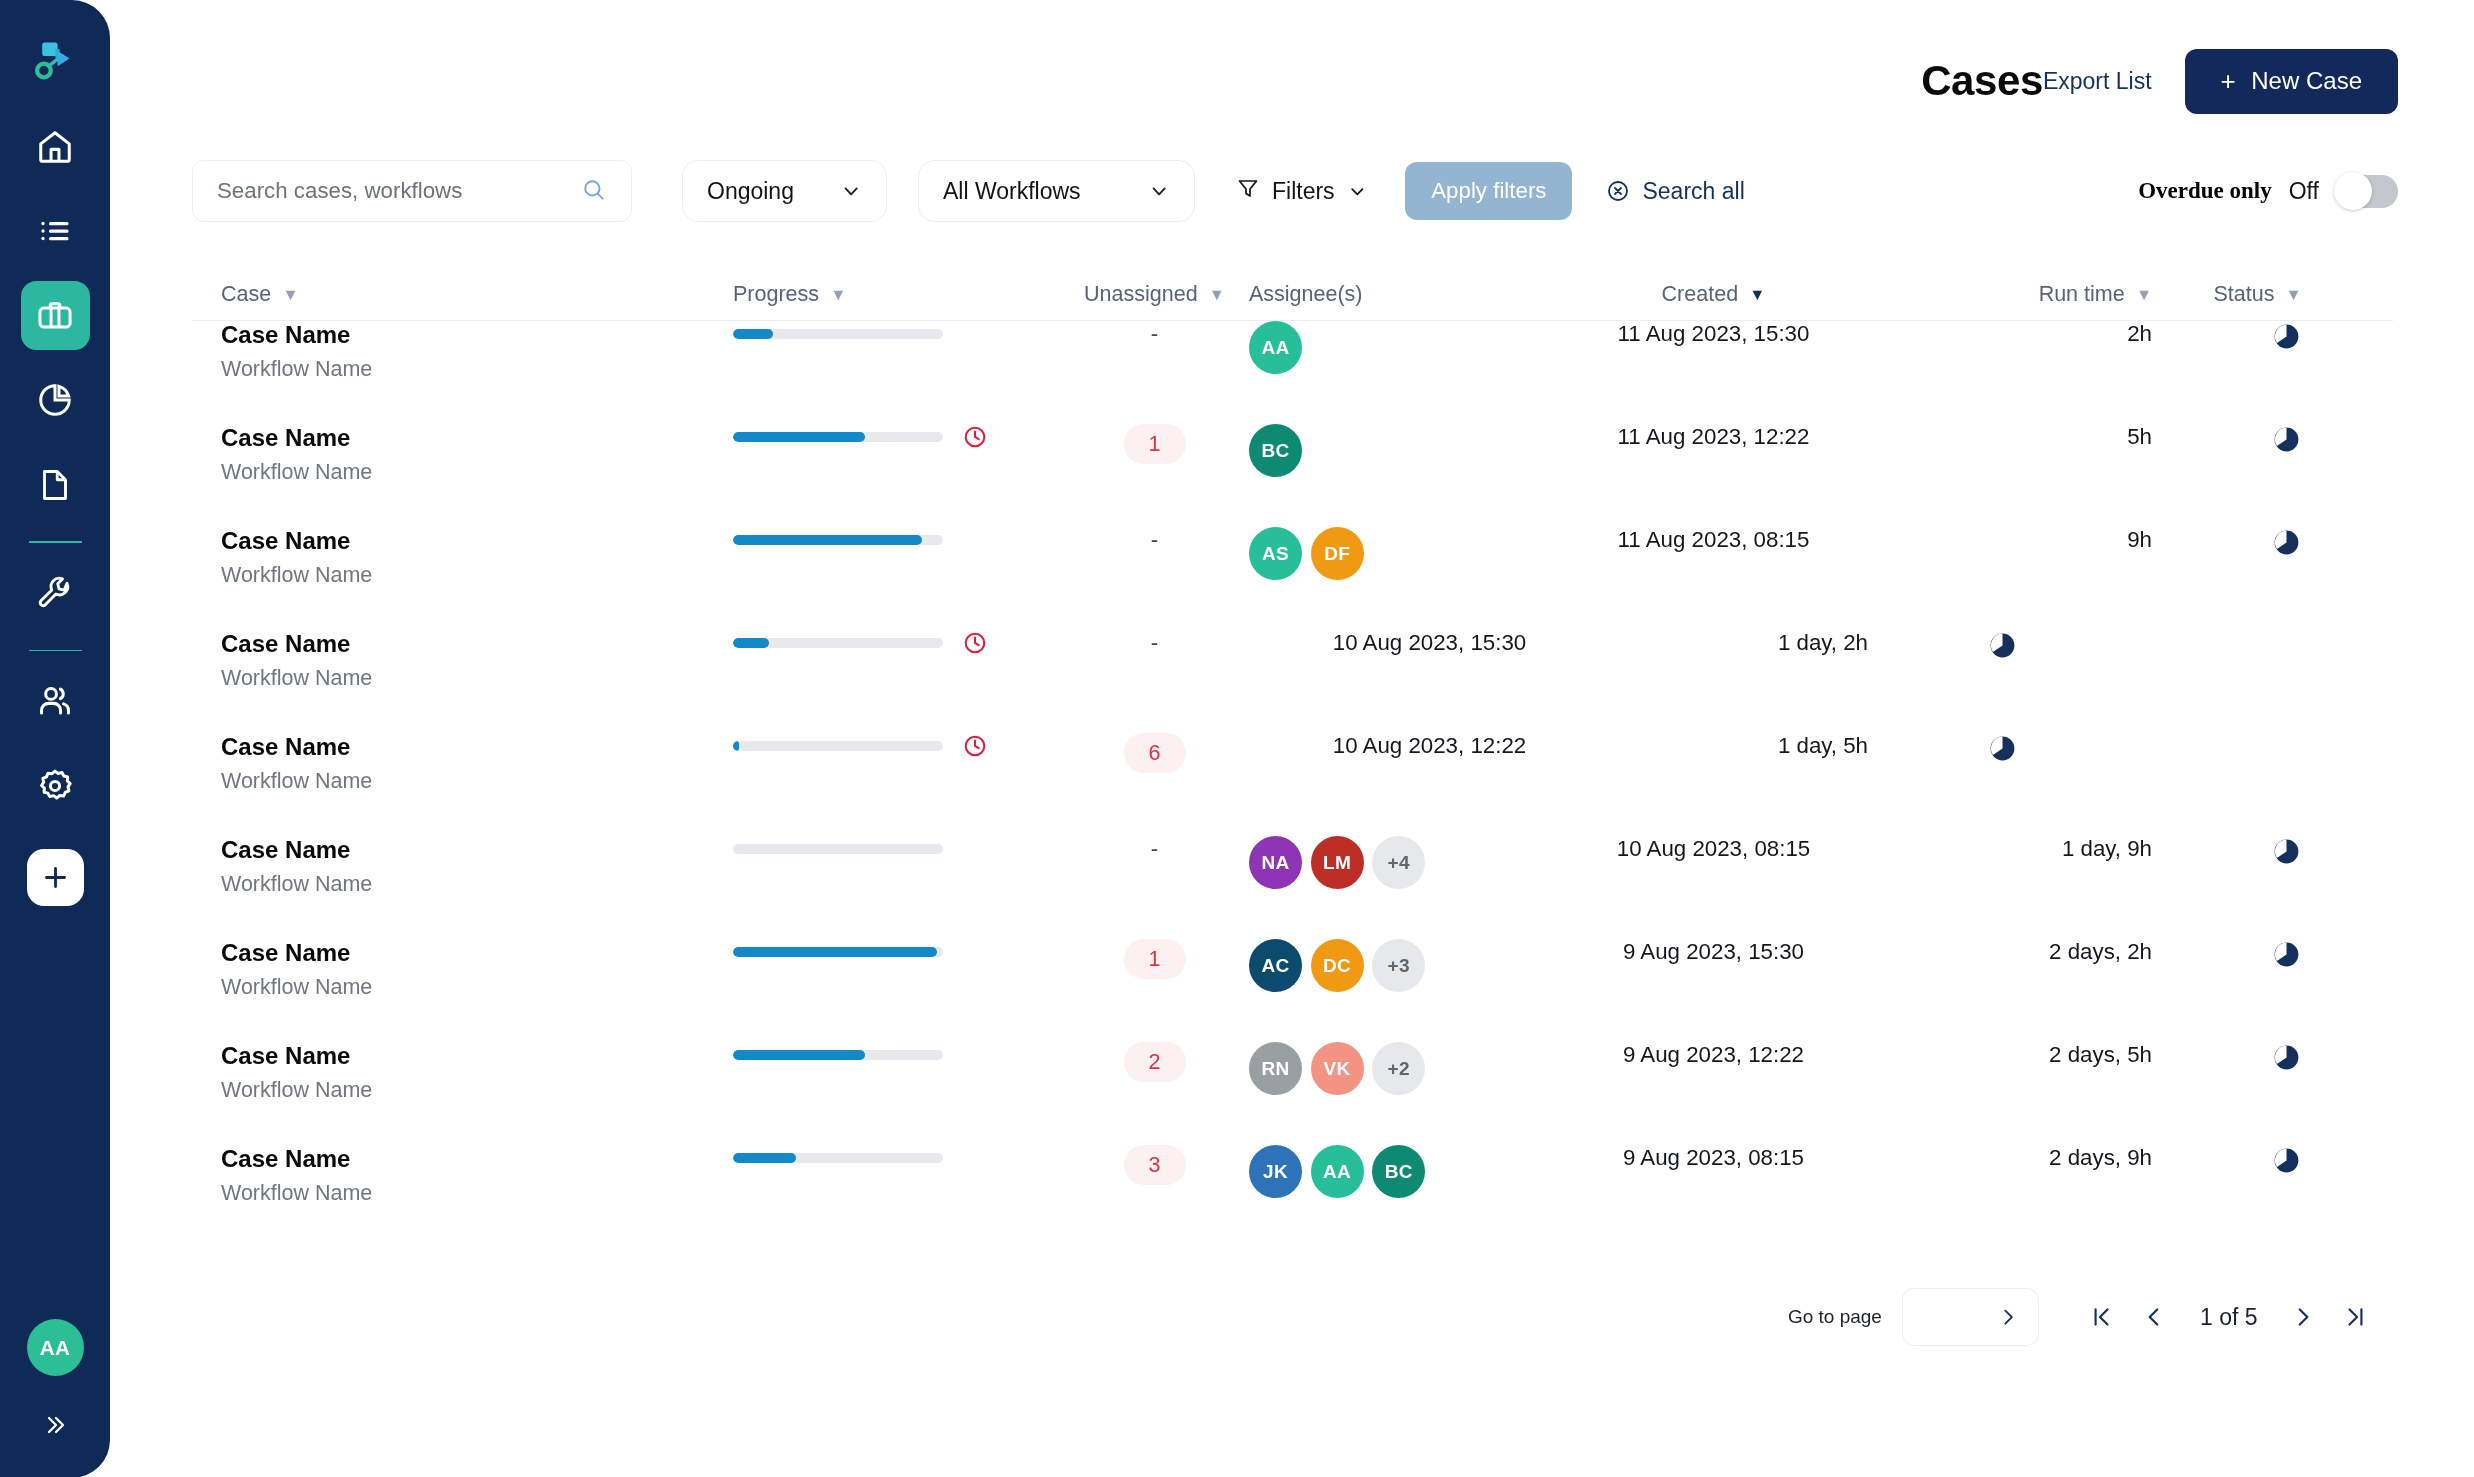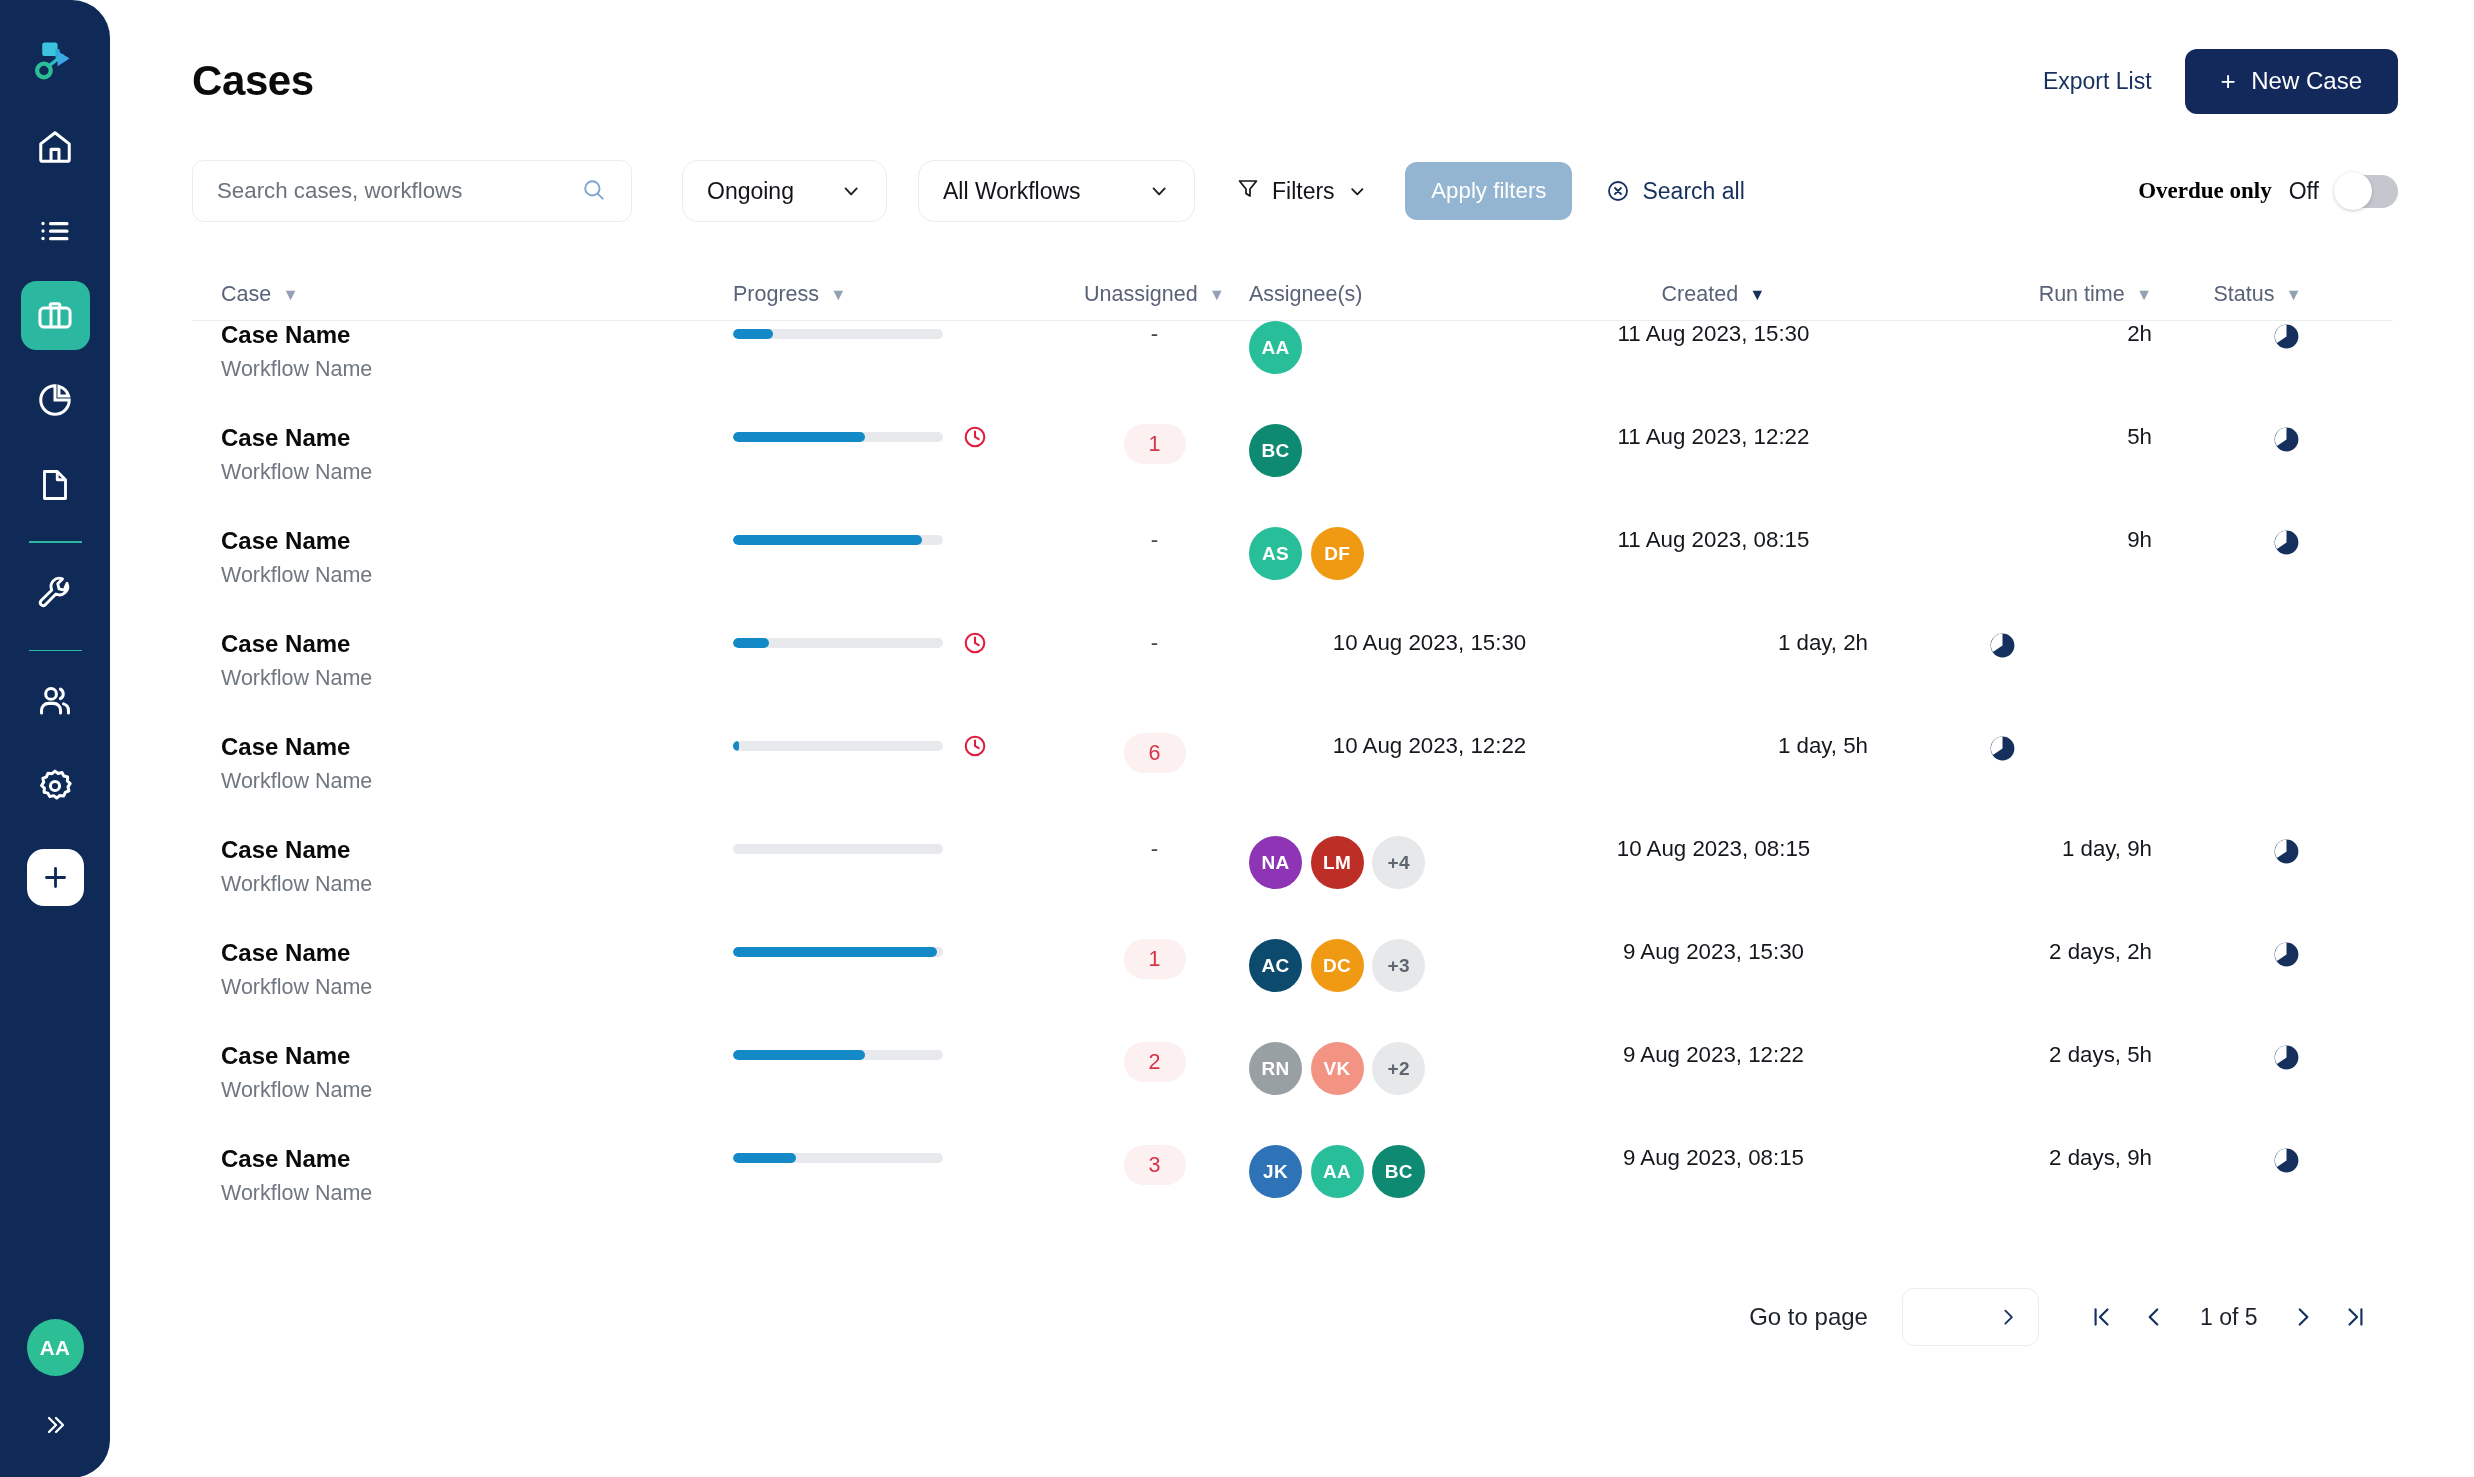--- a/index.html
+++ b/index.html
@@ -76,21 +76,21 @@
     flex: 1 1 auto;
     position: relative;
     padding-left: 82px;
     padding-right: 77px;
   }
 
   
   .page-header {
     display: flex;
     align-items: center;
-    justify-content: space-between;
+    justify-content: flex-end;
     padding-top: 50px;
     height: 112px;
   }
   .page-title {
     font-size: 42px;
     font-weight: bold;
     color: #0B0B0B;
     letter-spacing: -0.4px;
   }
   .header-actions {
@@ -310,21 +310,21 @@
 
   
   .pagination {
     margin-top: 40px;
     display: flex;
     align-items: center;
     justify-content: flex-end;
     gap: 0;
     padding-right: 15.5px;
   }
-  .goto-label { font-size: 24px; color: #1C222B; margin-right: 34px; }
+  .goto-label { font-size: 19px; color: #1C222B; margin-right: 20px; }
   .goto-box {
     width: 137px; height: 58px;
     border: 1.7px solid #E9EDF2;
     border-radius: 12px;
     display: flex; align-items: center; justify-content: flex-end;
     padding-right: 19px;
     color: #17315E;
     background: #fff;
   }
   .pg-btn {

